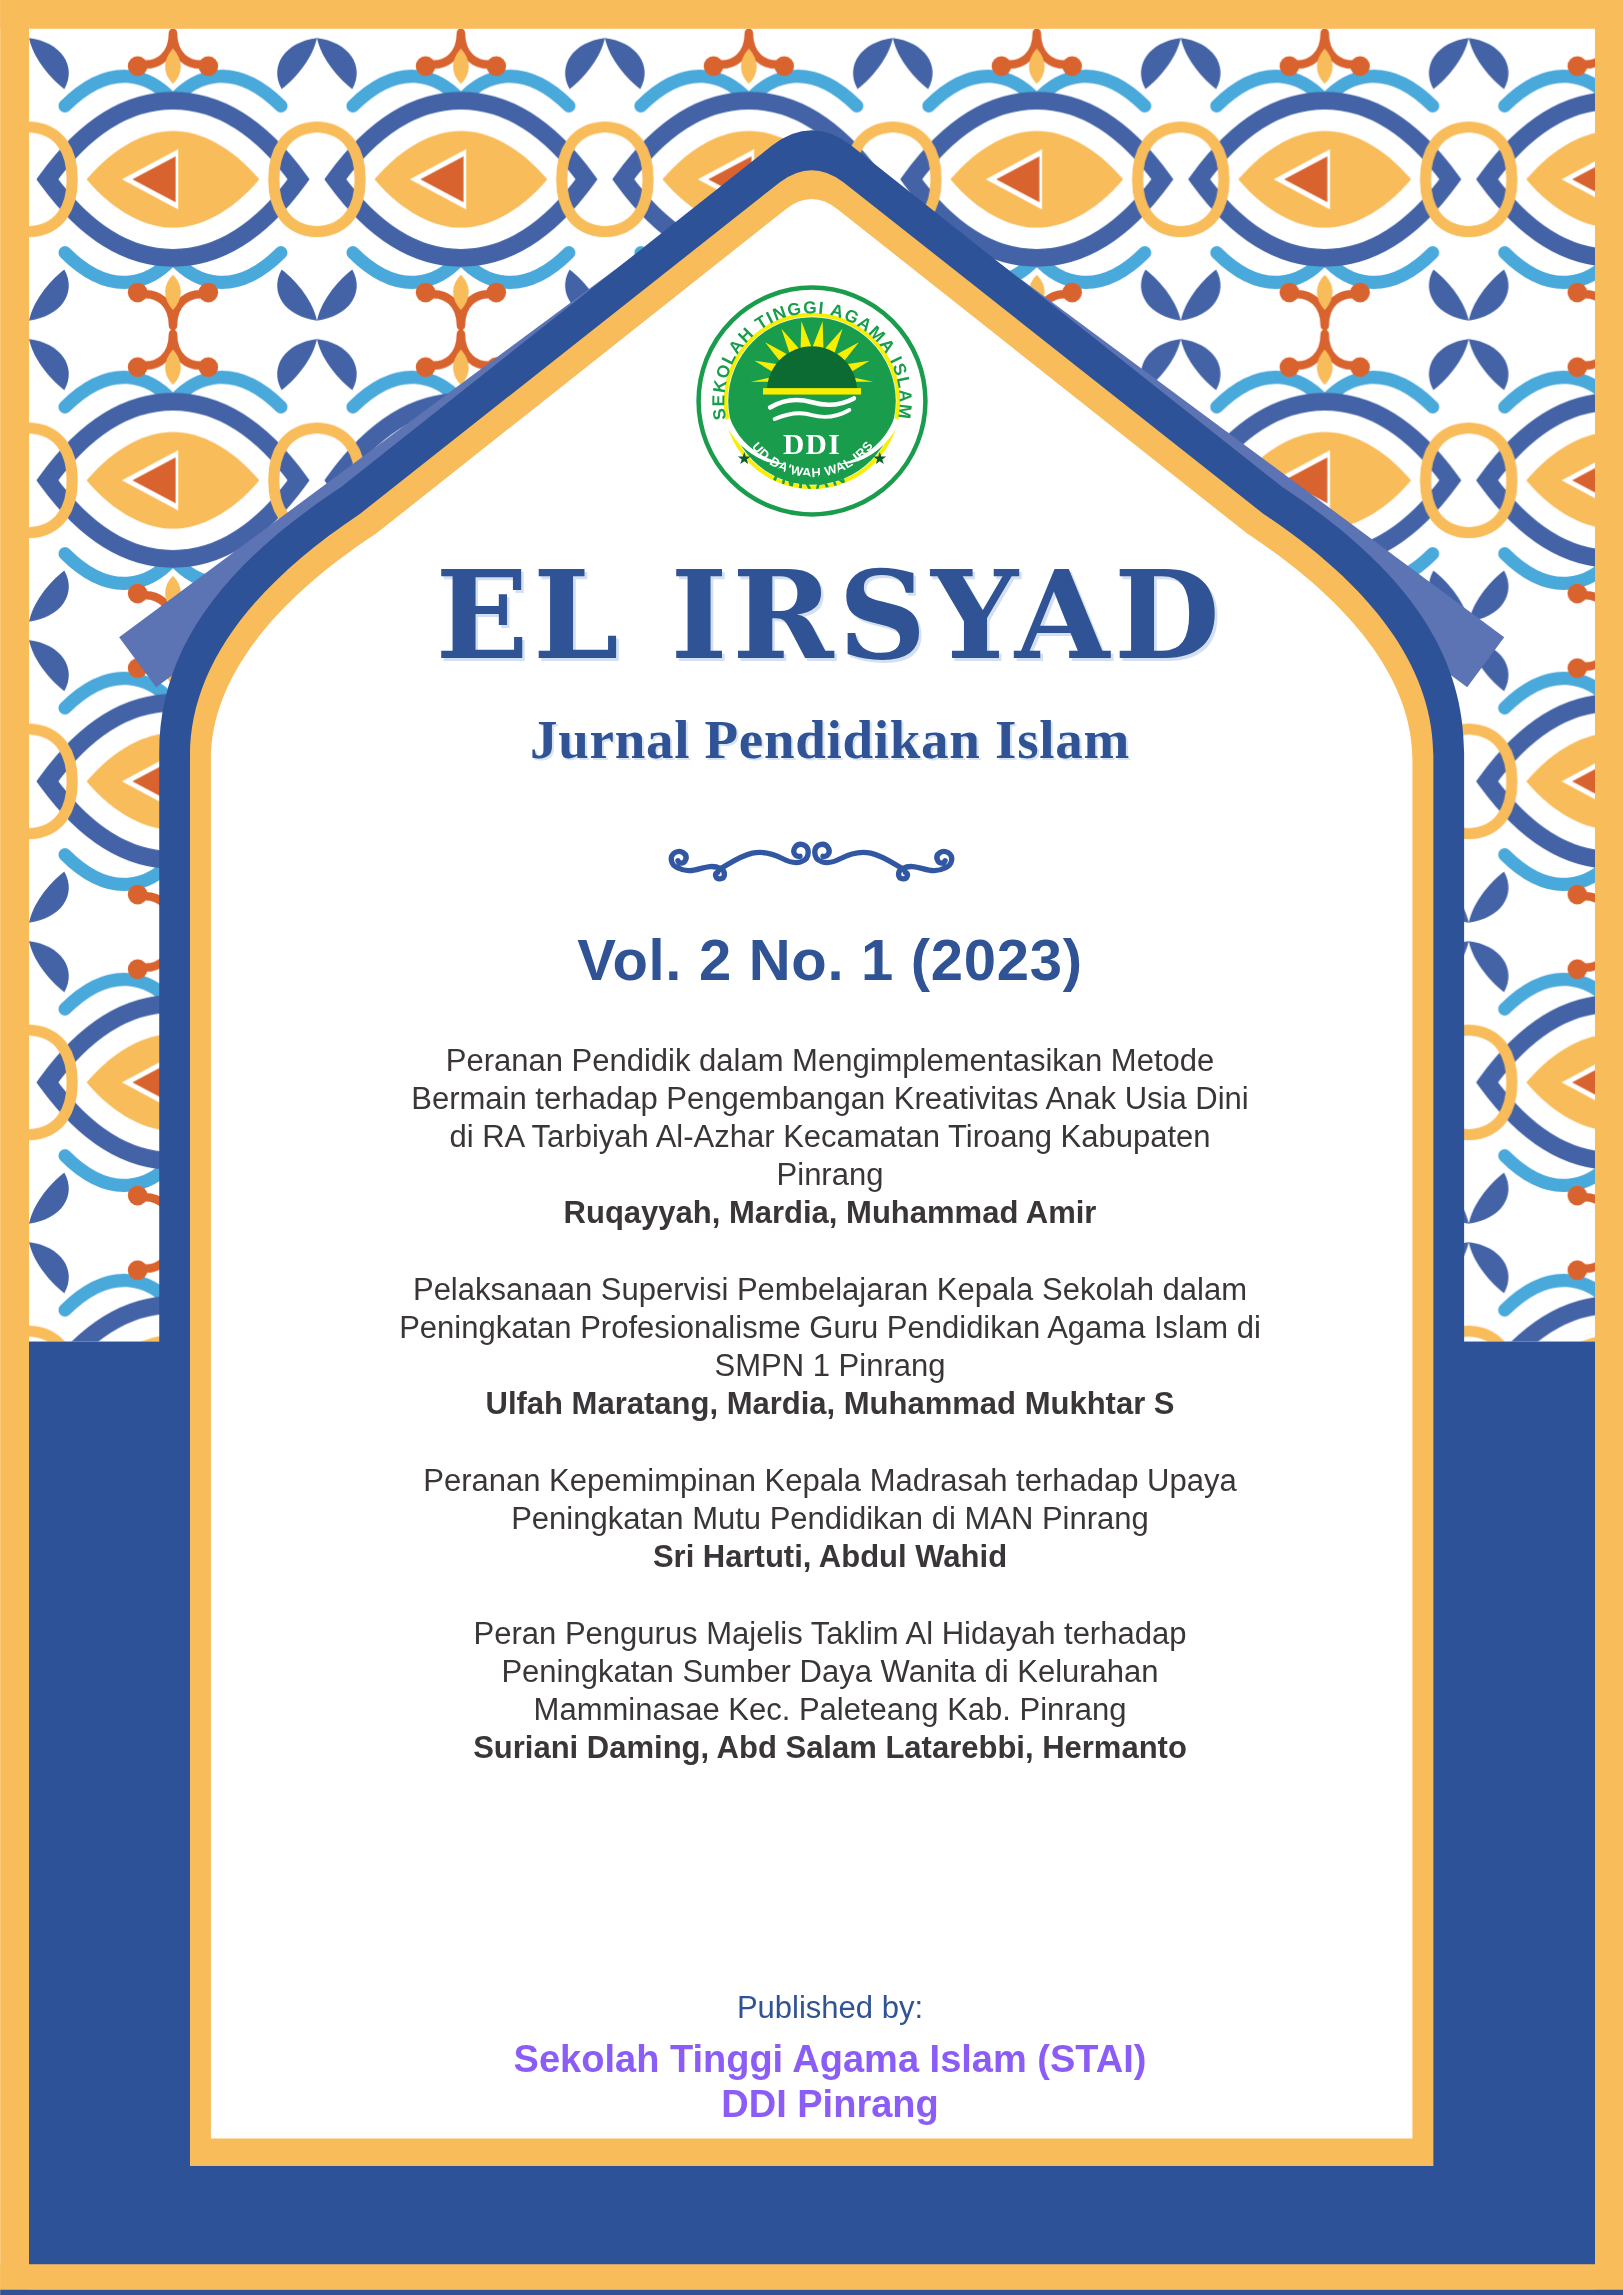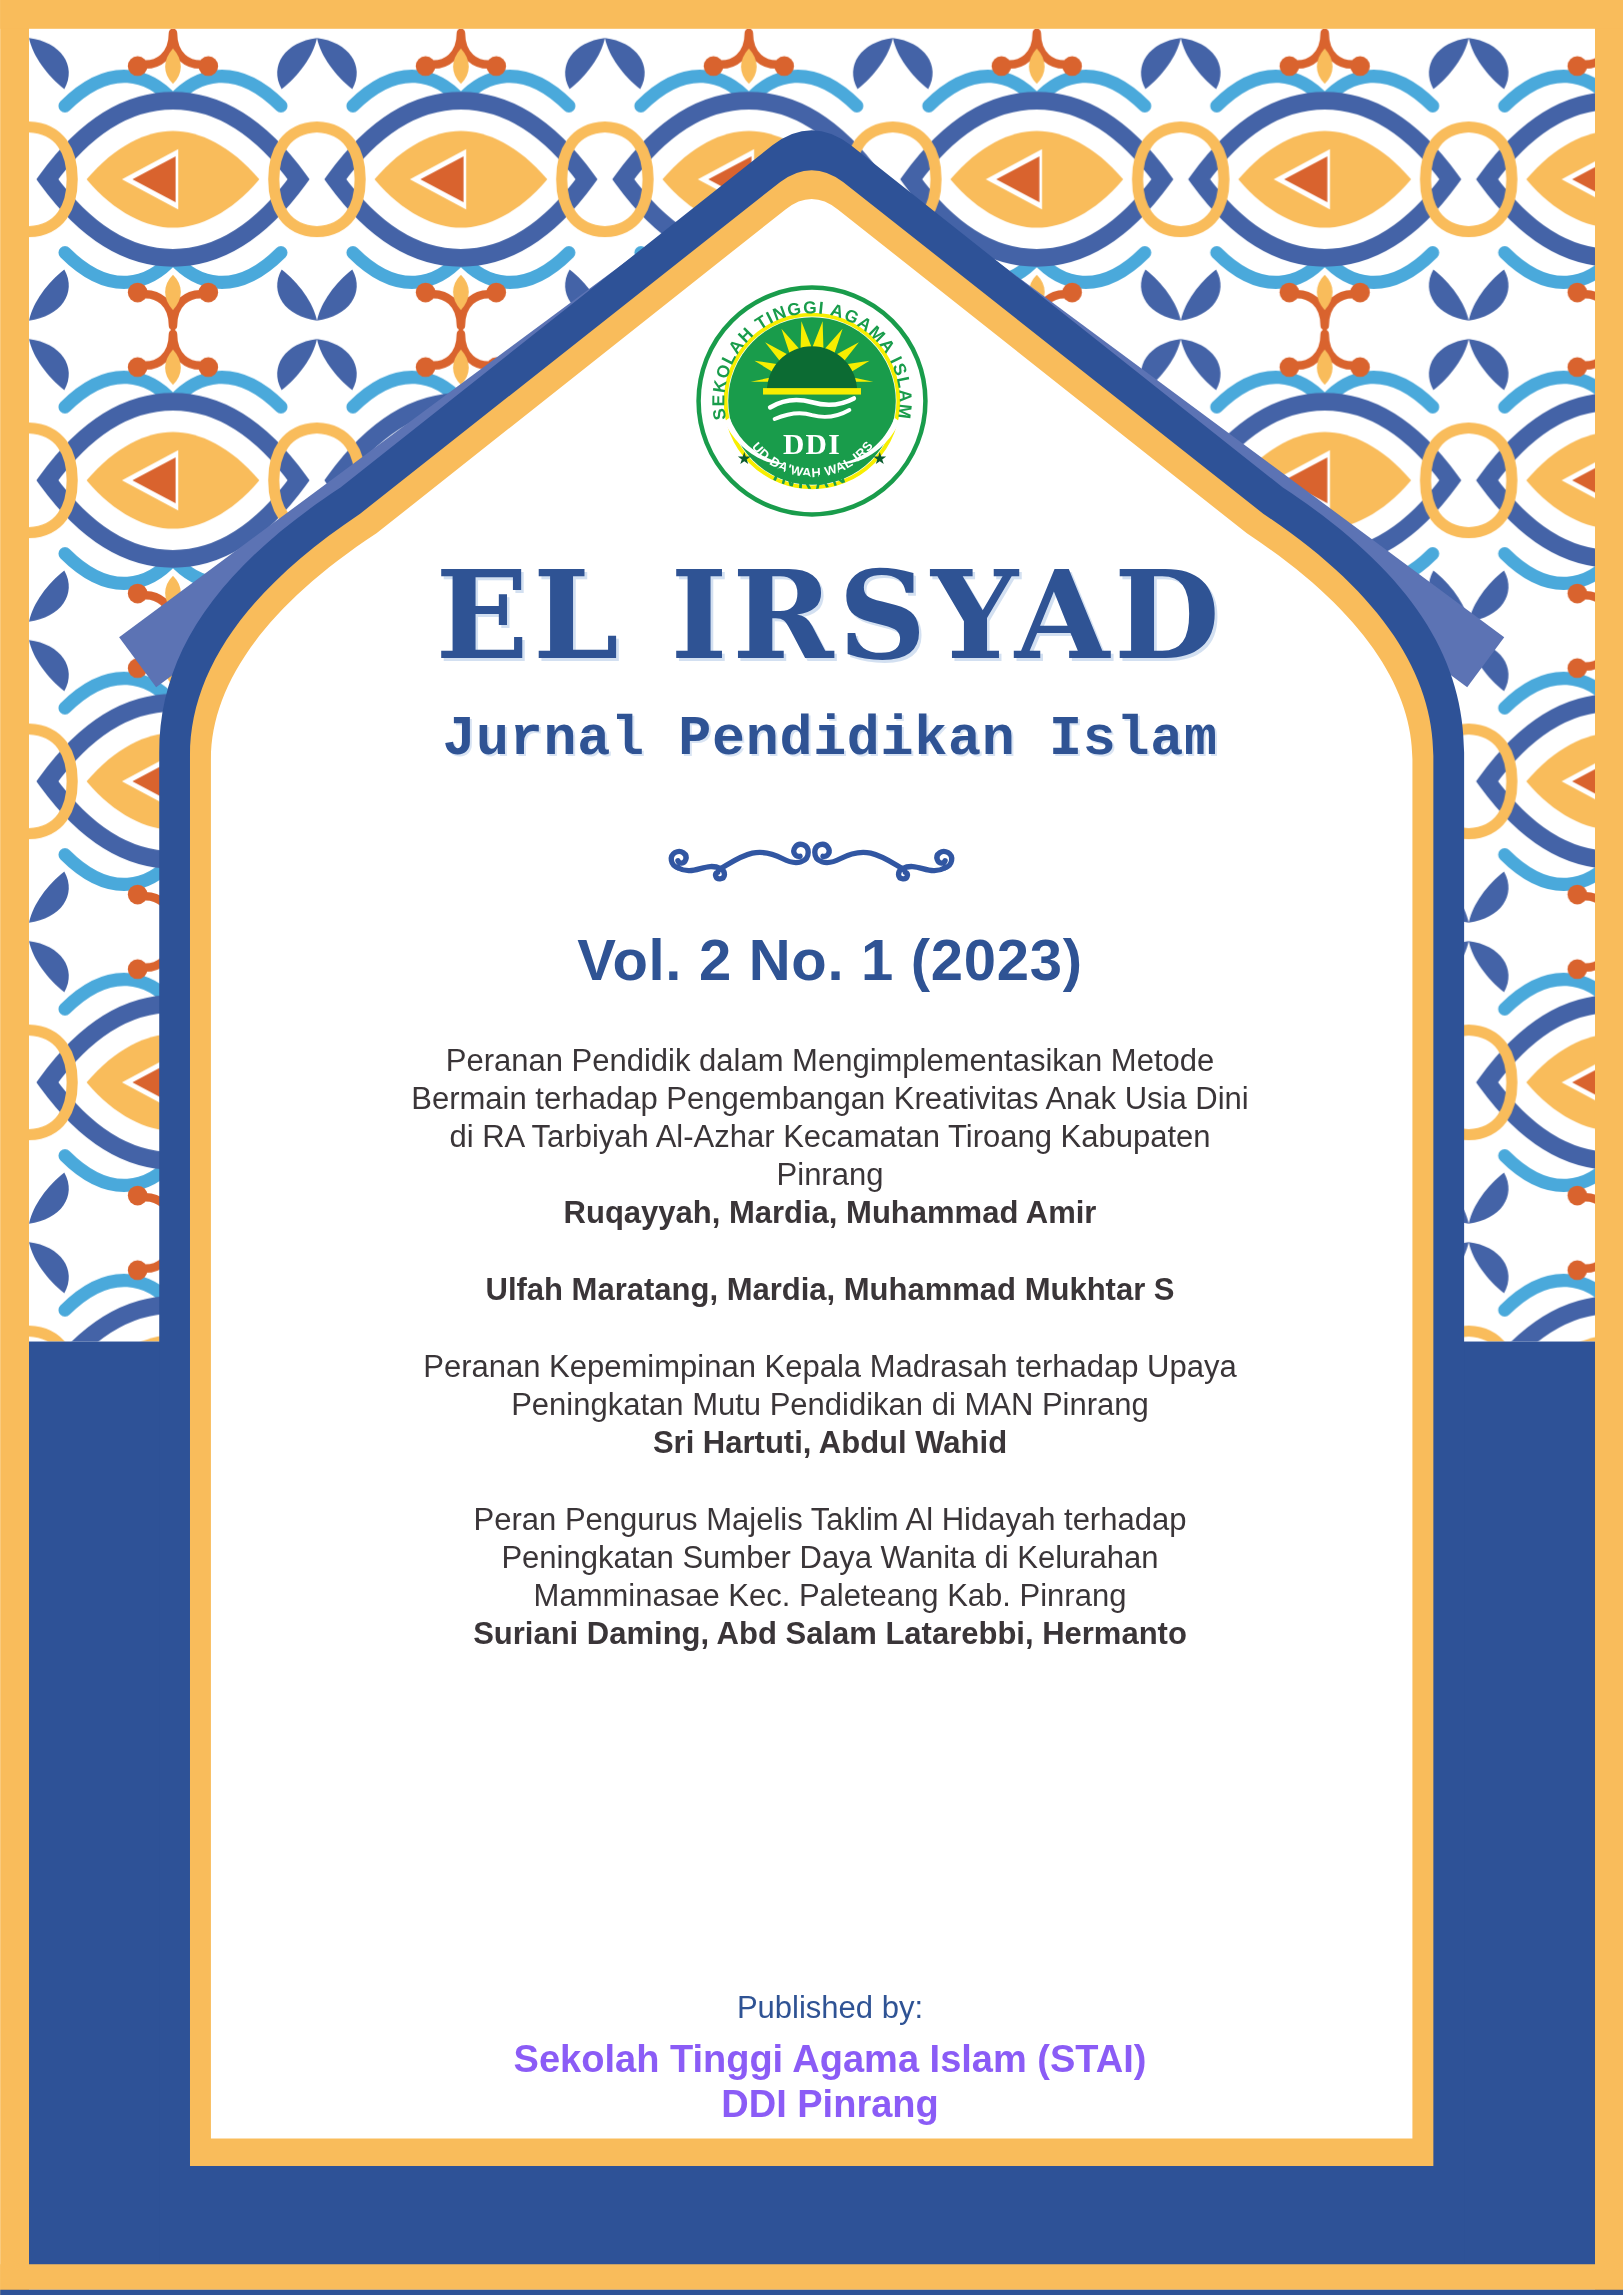--- a/index.html
+++ b/index.html
@@ -3,21 +3,21 @@
 <meta charset="utf-8">
 <style>
   html,body{margin:0;padding:0;width:1624px;height:2295px;background:#ffffff;overflow:hidden;}
   .page{position:relative;width:1624px;height:2295px;font-family:"Liberation Sans","DejaVu Sans",sans-serif;}
   .bg{position:absolute;left:0;top:0;z-index:0;}
   .logo{position:absolute;left:696px;top:285px;z-index:3;}
   .txt{position:absolute;left:229px;width:1202px;text-align:center;z-index:3;}
   .title{top:554px;font-family:"DejaVu Serif","Liberation Serif",serif;font-weight:bold;
          font-size:122px;line-height:1;color:#2F5394;letter-spacing:4.6px;
          text-shadow:2.6px 2.6px 0 rgba(130,165,215,.35);}
-  .subtitle{top:712px;font-family:Liberation Mono, monospace;font-weight:bold;
+  .subtitle{top:712px;font-family:Liberation Serif, serif;font-weight:bold;
             font-size:55px;line-height:1;color:#2F5394;letter-spacing:0.7px;
             text-shadow:2px 2px 0 rgba(130,165,215,.3);}
   .divider{position:absolute;left:664px;top:817px;z-index:3;}
   .volume{top:926px;font-size:58px;font-weight:bold;color:#2F5394;letter-spacing:0.7px;}
   .articles{top:1042px;}
   .article{margin-bottom:39px;}
   .a-title{font-size:31px;line-height:38px;color:#3A3538;margin:0 auto;}
   .a-authors{font-size:31px;line-height:38px;font-weight:bold;color:#3A3538;}
   .article:nth-child(1) .a-title{max-width:857px;}
   .article:nth-child(2) .a-title{max-width:916px;}
@@ -145,20 +145,21 @@
   </svg>
 
   <div class="txt volume">Vol. 2 No. 1 (2023)</div>
 
   <div class="txt articles">
     <div class="article">
       <div class="a-title">Peranan Pendidik dalam Mengimplementasikan Metode Bermain terhadap Pengembangan Kreativitas Anak Usia Dini di RA Tarbiyah Al-Azhar Kecamatan Tiroang Kabupaten Pinrang</div>
       <div class="a-authors">Ruqayyah, Mardia, Muhammad Amir</div>
     </div>
     <div class="article">
+      <div class="a-title">Pelaksanaan Supervisi Pembelajaran Kepala Sekolah dalam Peningkatan Profesionalisme Guru Pendidikan Agama Islam di SMPN 1 Pinrang</div>
       <div class="a-authors">Ulfah Maratang, Mardia, Muhammad Mukhtar S</div>
     </div>
     <div class="article">
       <div class="a-title">Peranan Kepemimpinan Kepala Madrasah terhadap Upaya Peningkatan Mutu Pendidikan di MAN Pinrang</div>
       <div class="a-authors">Sri Hartuti, Abdul Wahid</div>
     </div>
     <div class="article">
       <div class="a-title">Peran Pengurus Majelis Taklim Al Hidayah terhadap Peningkatan Sumber Daya Wanita di Kelurahan Mamminasae Kec. Paleteang Kab. Pinrang</div>
       <div class="a-authors">Suriani Daming, Abd Salam Latarebbi, Hermanto</div>
     </div>

